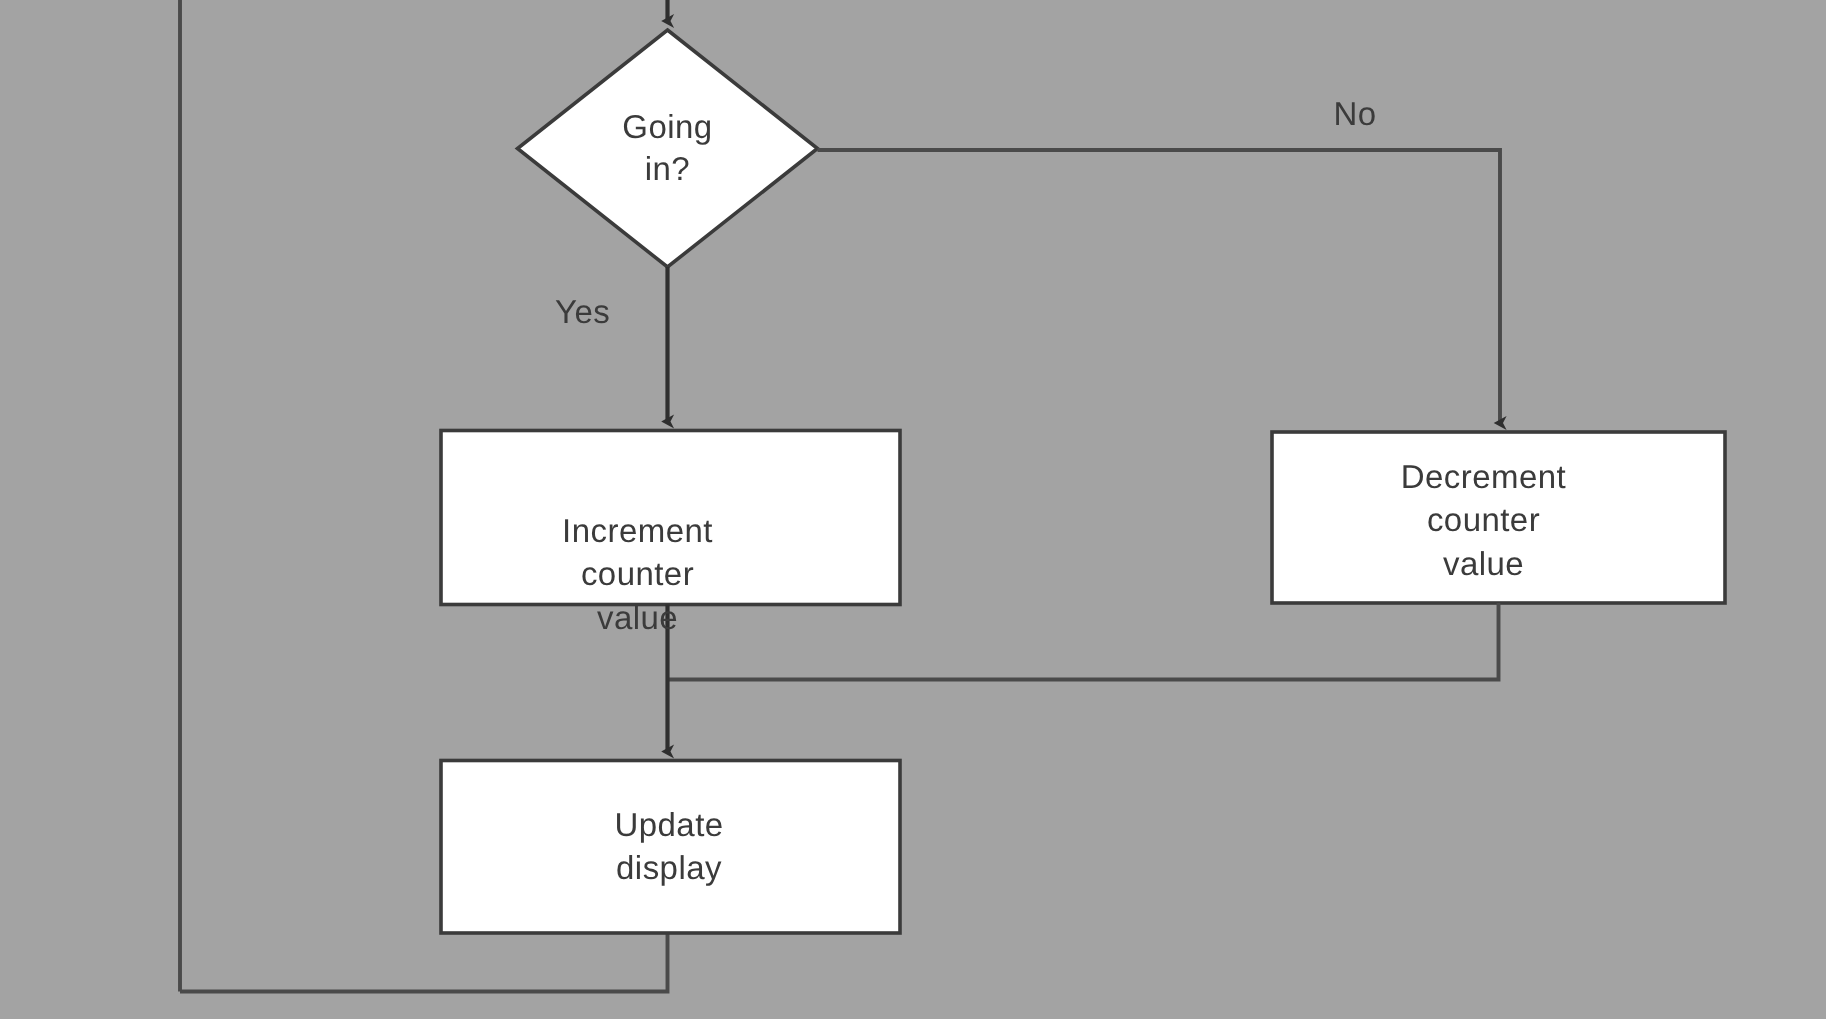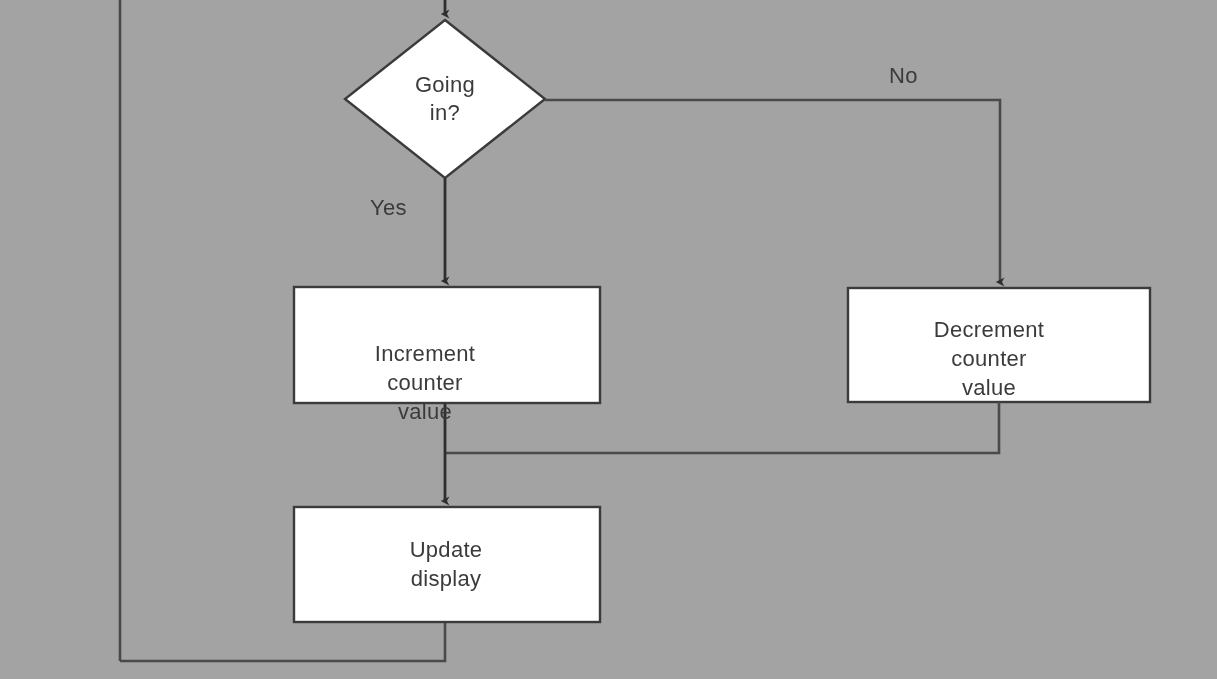--- a/index.html
+++ b/index.html
@@ -83,21 +83,21 @@
     <rect x="294" y="507" width="306" height="115" fill="#ffffff" stroke="#3b3b3b" stroke-width="2.4"></rect>
   </svg>
 
   <div class="node-label decision-label" style="left:345px; top:71px; width:200px;">Going
 in?</div>
 
   <div class="node-label" style="left:294px; top:301px; width:262px;margin-top:38px;">Increment
 counter
 value</div>
 
-  <div class="node-label" style="left:848px; top:303px; width:282px;margin-top:12px;">Decrement
+  <div class="node-label" style="left:848px; top:303px; width:282px;">Decrement
 counter
 value</div>
 
   <div class="node-label" style="left:294px; top:535px; width:304px;">Update
 display</div>
 
   <div class="edge-label" style="left:370px; top:196px;text-align:right;">Yes</div>
 
   <div class="edge-label" style="left:878px; top:64px;margin-left:11px;">No</div>
 

